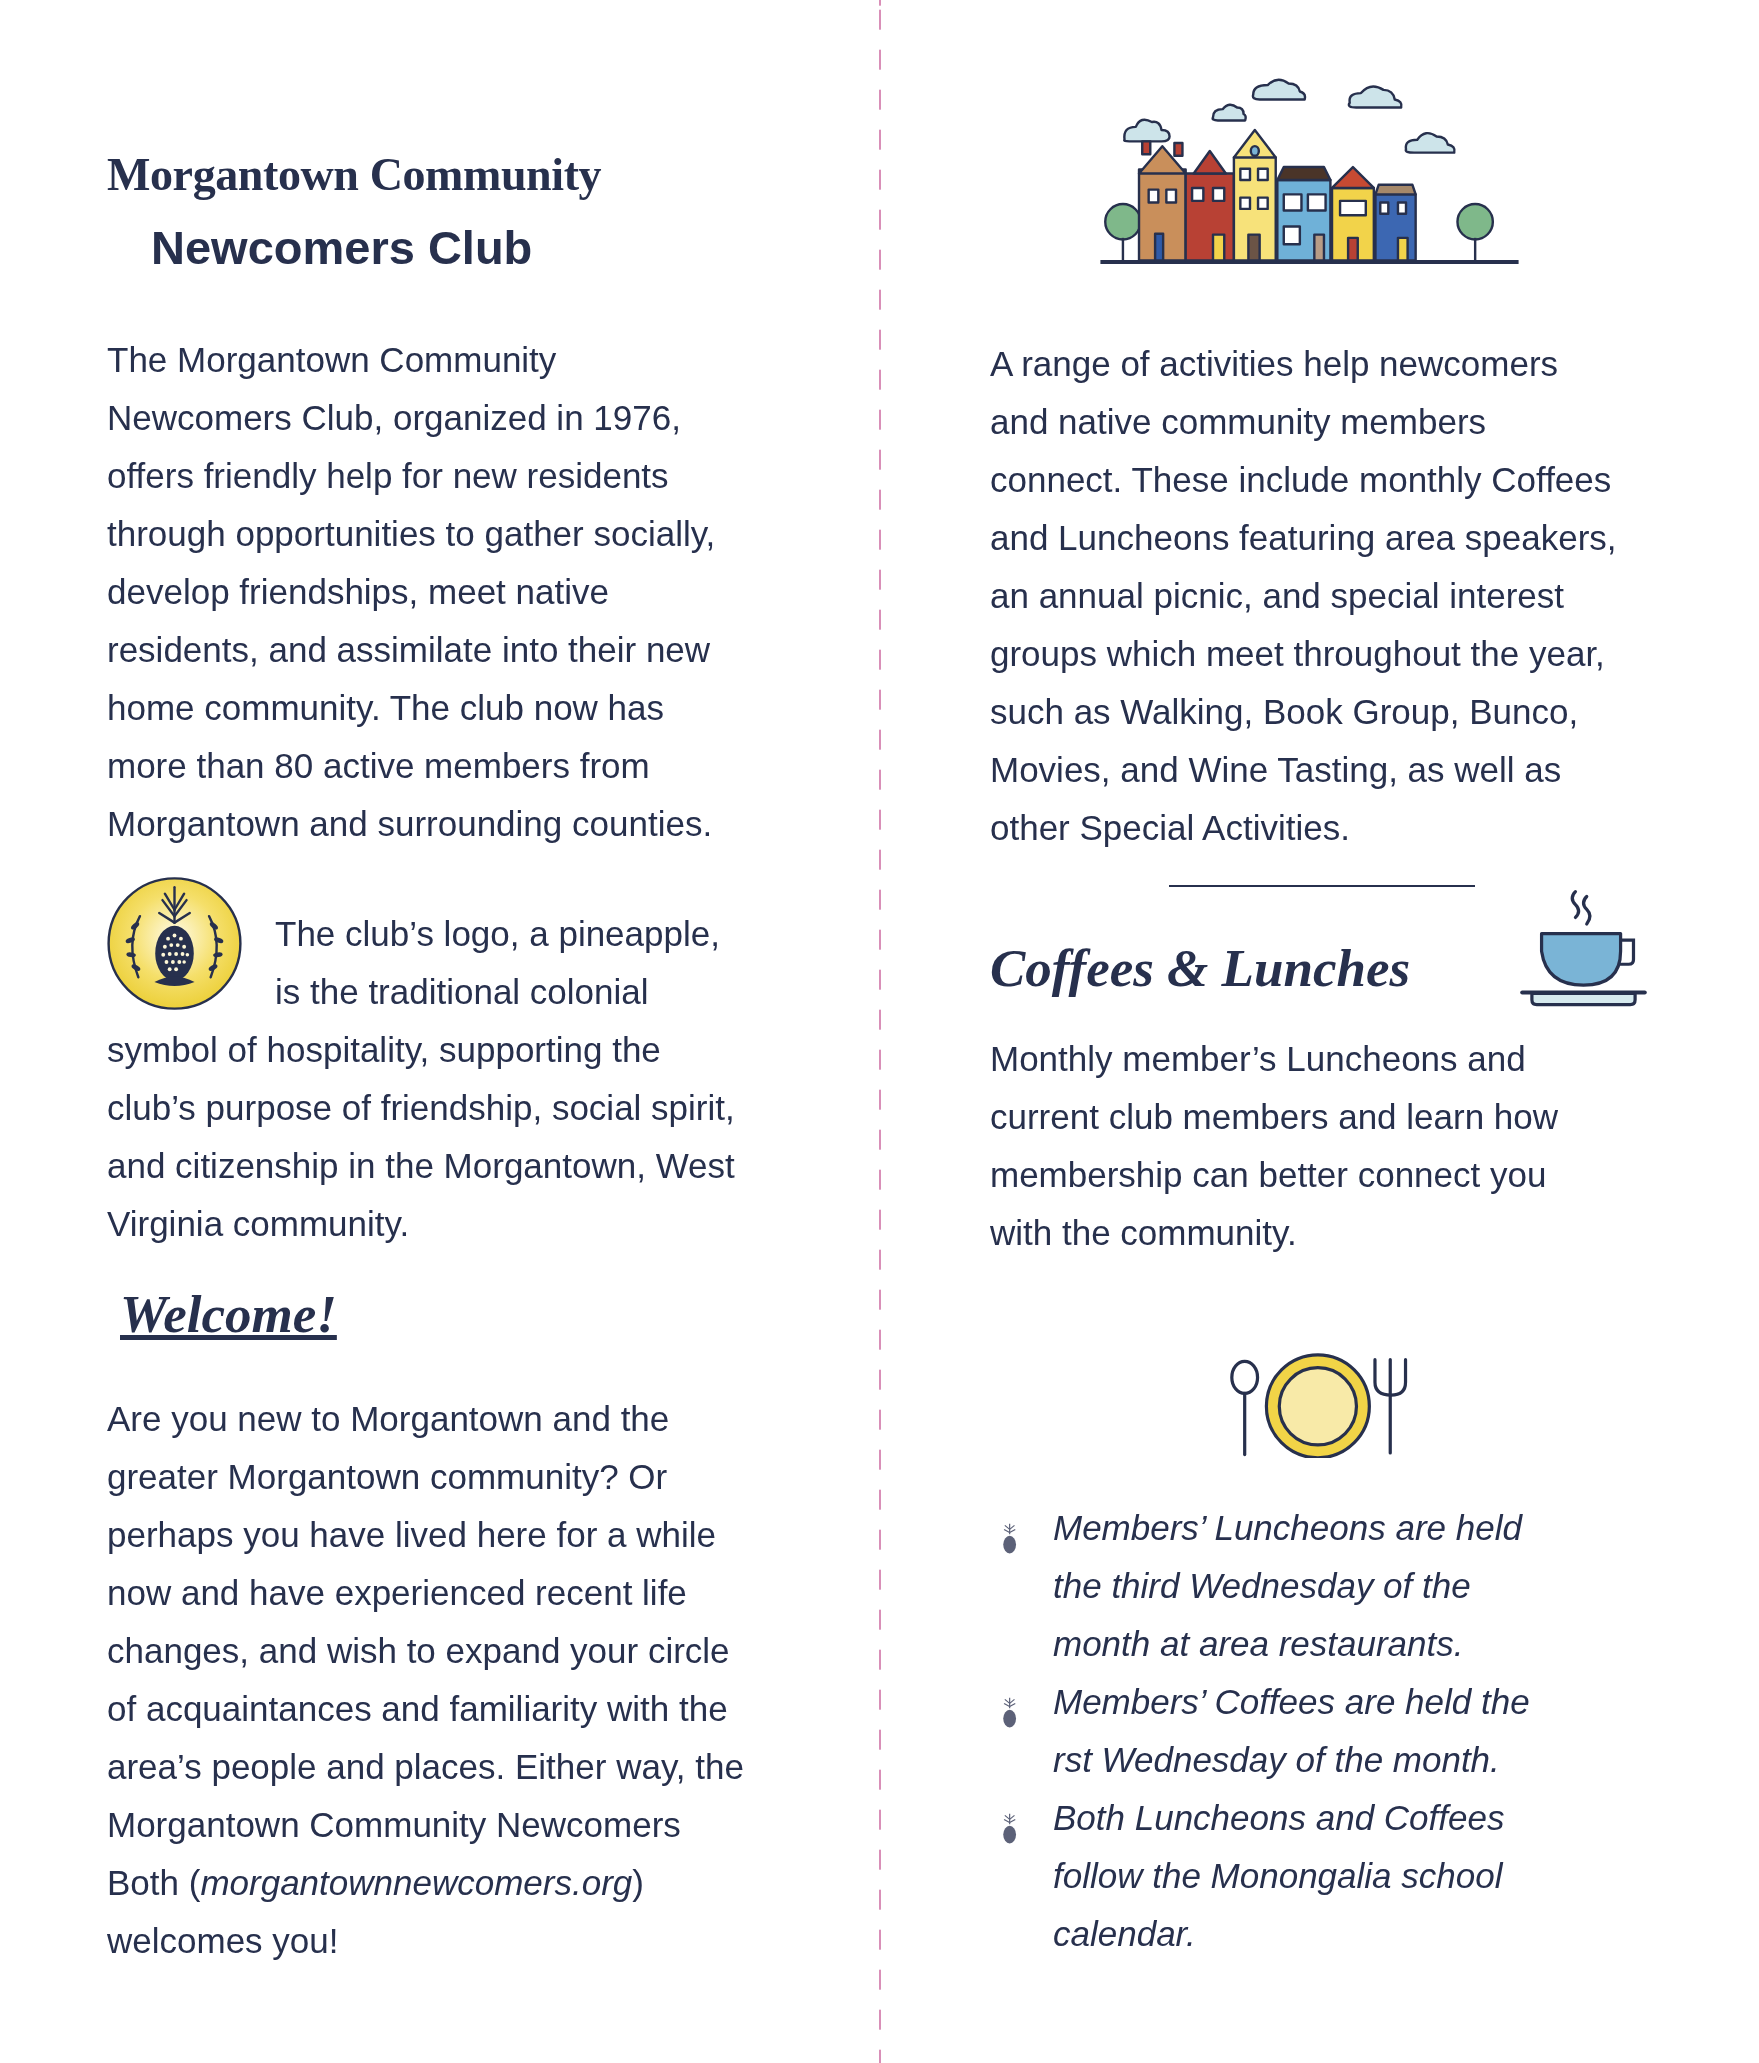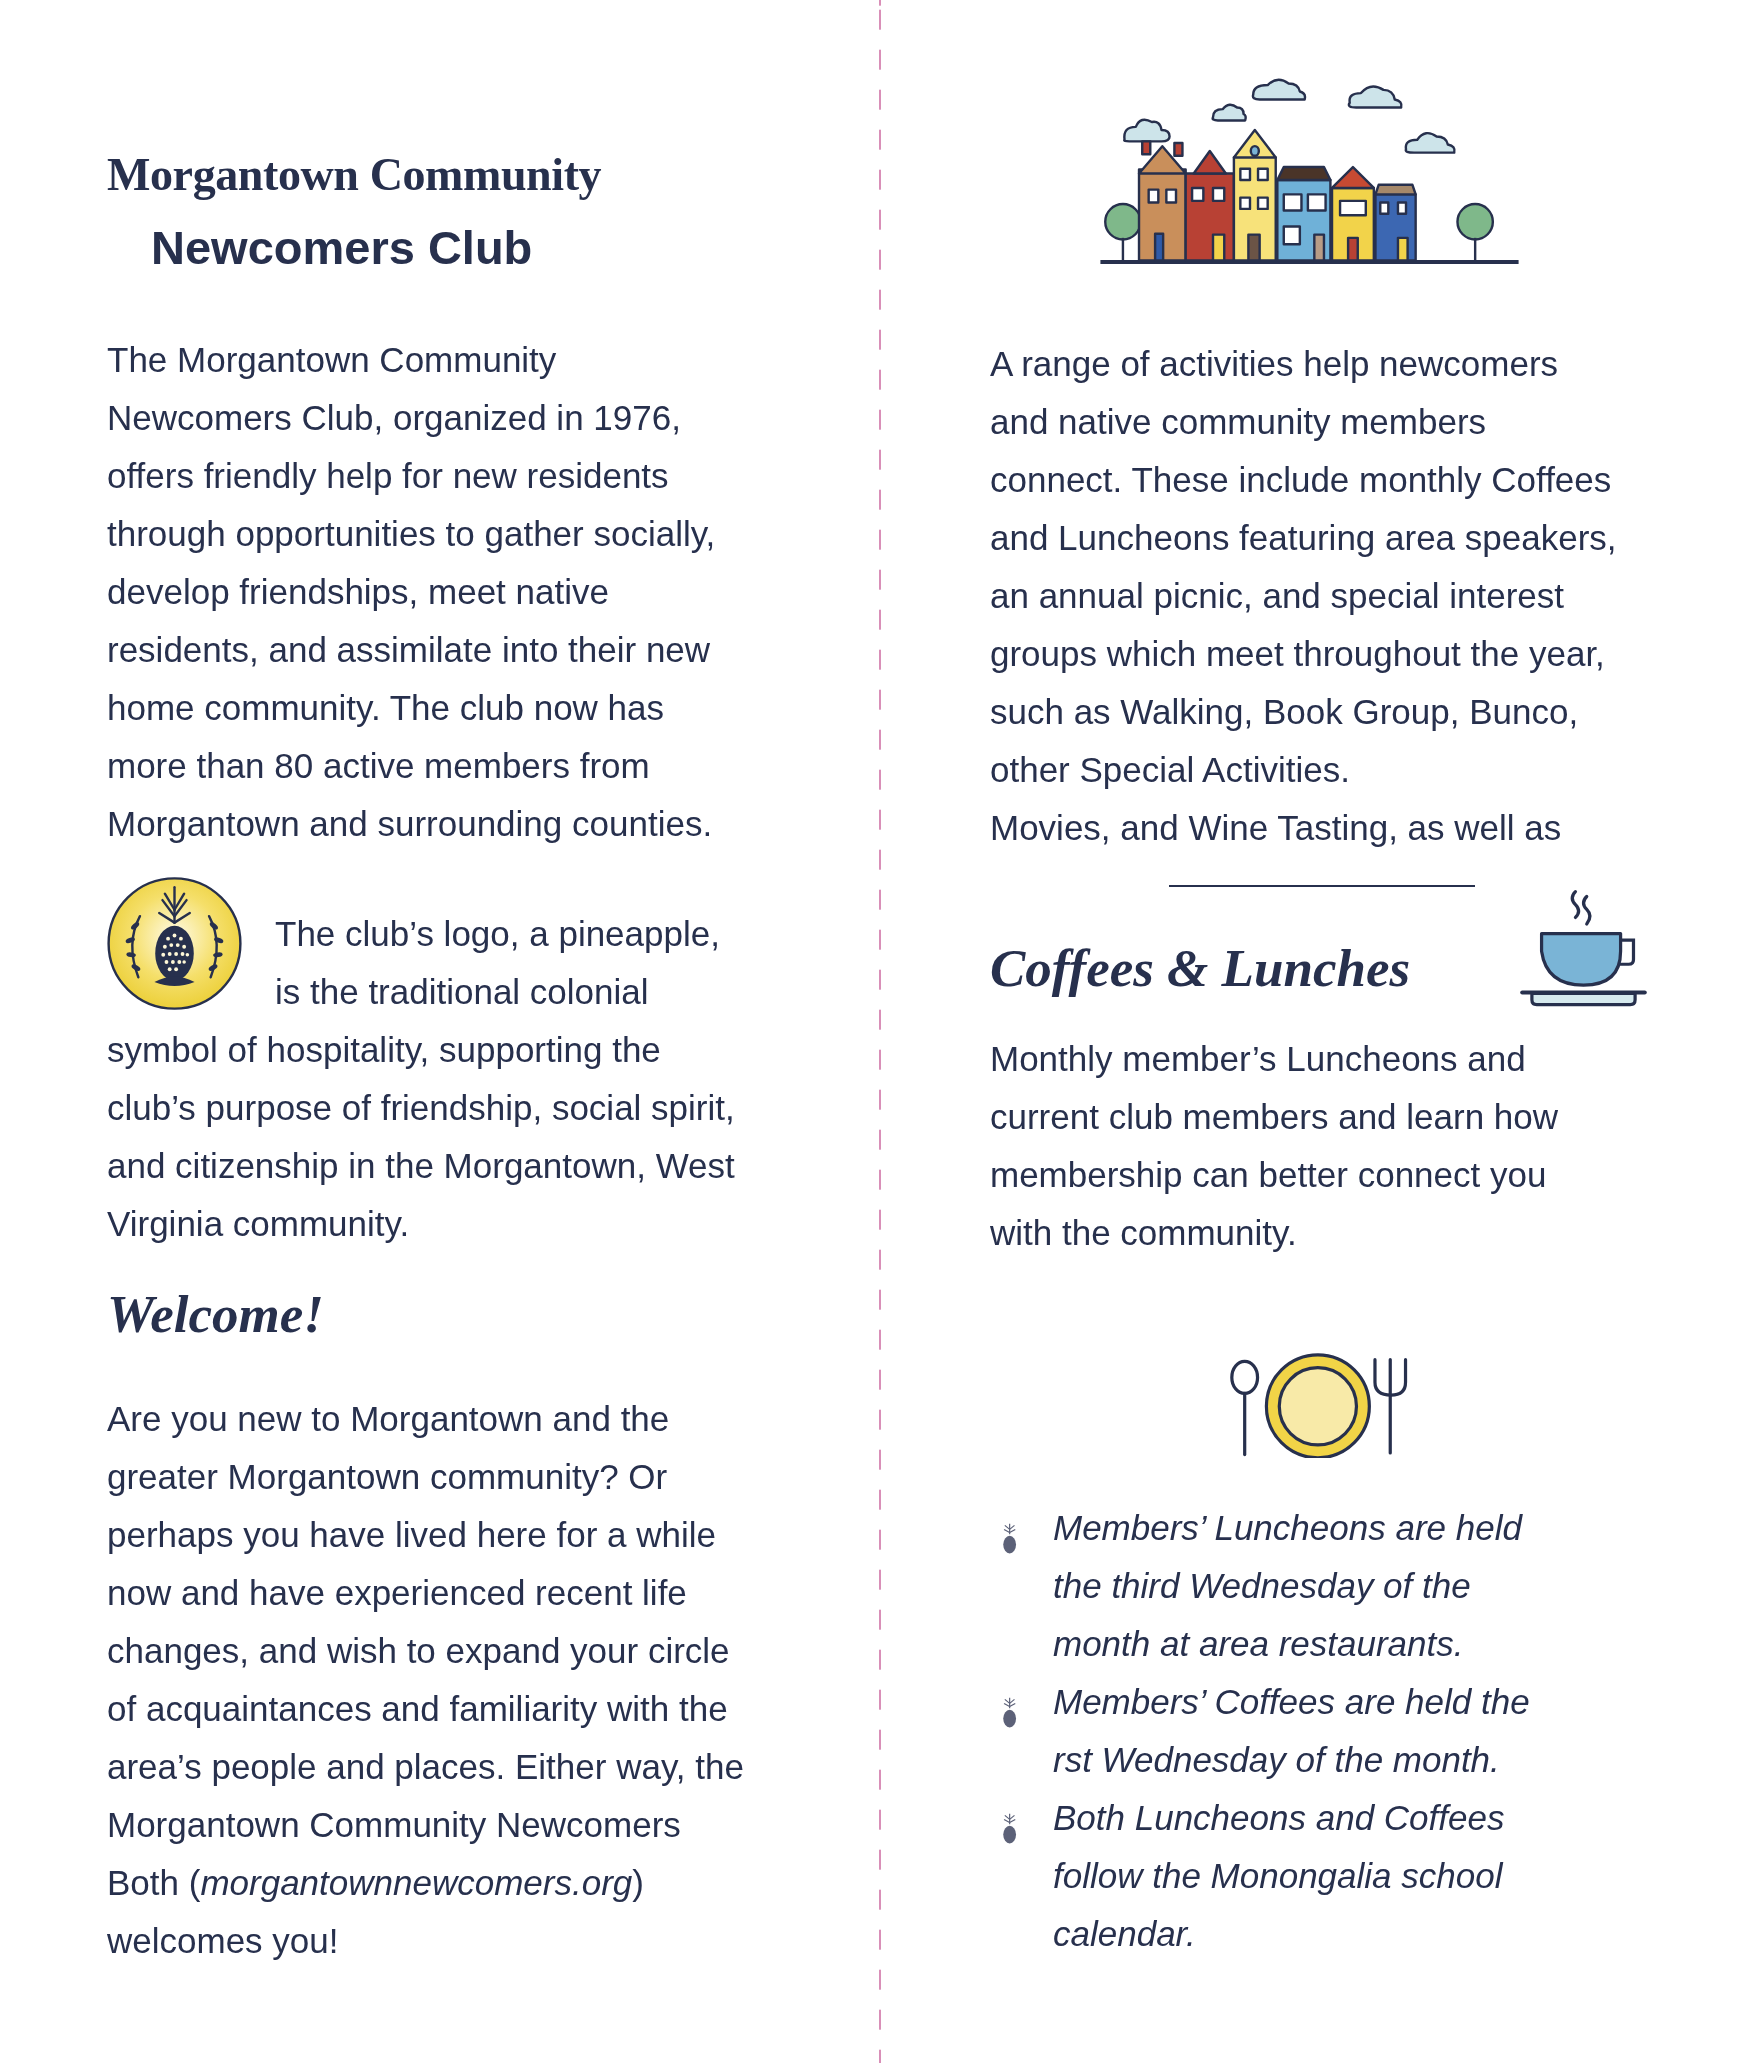--- a/index.html
+++ b/index.html
@@ -107,21 +107,21 @@
   <span class="line">The club’s logo, a pineapple,</span>
   <span class="line">is the traditional colonial</span>
 </div>
 <div class="abs body-text" style="left:107px; top:1021px;">
   <span class="line">symbol of hospitality, supporting the</span>
   <span class="line">club’s purpose of friendship, social spirit,</span>
   <span class="line">and citizenship in the Morgantown, West</span>
   <span class="line">Virginia community.</span>
 </div>
 
-<div class="abs heading-italic" style="left:107px; top:1288px;">Welcome!</div>
+<div class="abs heading-italic" style="left:120px; top:1288px;text-decoration:underline;">Welcome!</div>
 
 <div class="abs body-text" style="left:107px; top:1390px;">
   <span class="line">Are you new to Morgantown and the</span>
   <span class="line">greater Morgantown community? Or</span>
   <span class="line">perhaps you have lived here for a while</span>
   <span class="line">now and have experienced recent life</span>
   <span class="line">changes, and wish to expand your circle</span>
   <span class="line">of acquaintances and familiarity with the</span>
   <span class="line">area’s people and places. Either way, the</span>
   <span class="line">Morgantown Community Newcomers</span>
@@ -191,22 +191,22 @@
 </div>
 
 <div class="abs body-text" style="left:990px; top:335px;">
   <span class="line">A range of activities help newcomers</span>
   <span class="line">and native community members</span>
   <span class="line">connect. These include monthly Coffees</span>
   <span class="line">and Luncheons featuring area speakers,</span>
   <span class="line">an annual picnic, and special interest</span>
   <span class="line">groups which meet throughout the year,</span>
   <span class="line">such as Walking, Book Group, Bunco,</span>
+  <span class="line">Movies, and Wine Tasting, as well as</span>
   <span class="line">other Special Activities.</span>
-  <span class="line">Movies, and Wine Tasting, as well as</span>
 </div>
 
 <div class="rule"></div>
 
 <div class="abs heading-italic" style="left:990px; top:942px;">Coffees &amp; Lunches</div>
 
 <div class="abs" style="left:1519px; top:882px; width:129px; height:129px;">
   <svg width="129" height="129" viewBox="0 0 160 160">
     <g stroke="#27304d" stroke-width="4" fill="none" stroke-linecap="round">
       <path d="M70 12 Q62 20 70 28 Q78 36 70 44"></path>

